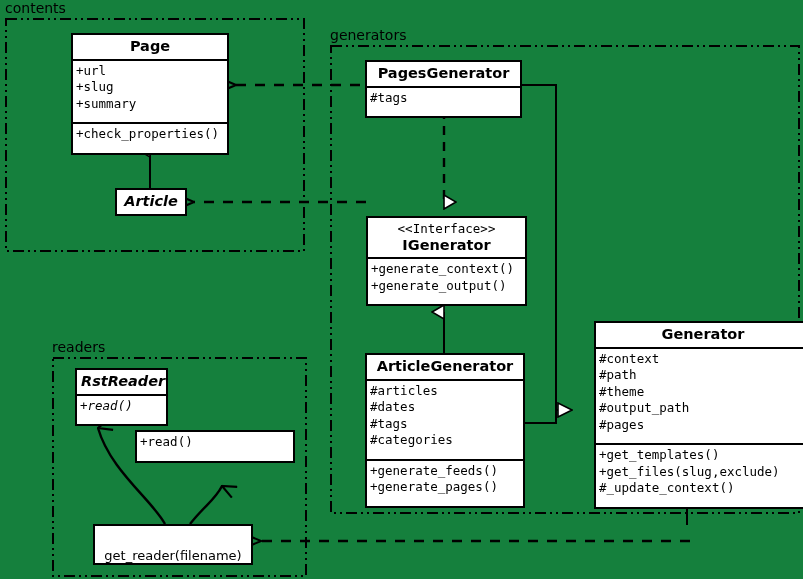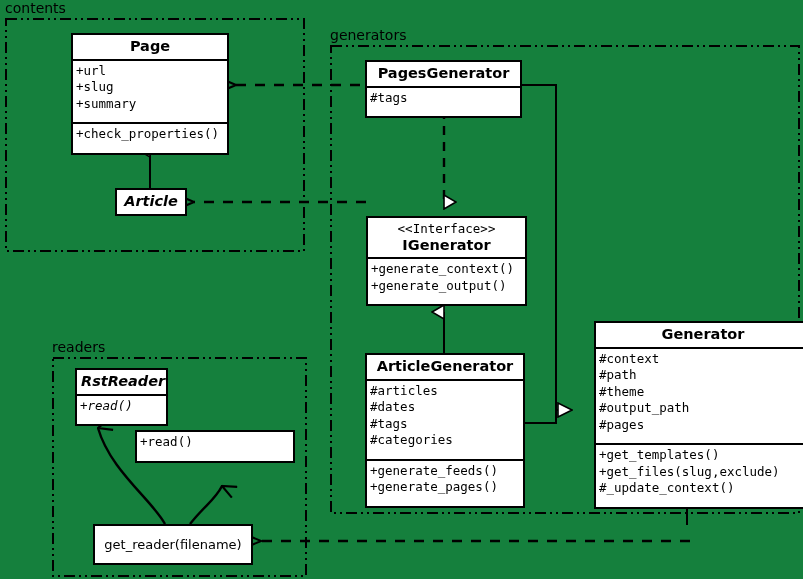--- a/index.html
+++ b/index.html
@@ -71,21 +71,21 @@
   
   .fnbox {
     position: absolute;
     box-sizing: border-box;
     background: #ffffff;
     border: 2px solid #000;
     font-family: "DejaVu Sans", sans-serif;
     font-size: 13px;
     color: #000;
     display: flex;
-    align-items: center;
+    align-items: flex-end;
     justify-content: center;
     z-index: 5;
   }
 </style>
 </head>
 <body>
 
 <div id="canvas">
 
   <svg class="layer" viewBox="0 0 803 579" xmlns="http://www.w3.org/2000/svg">

